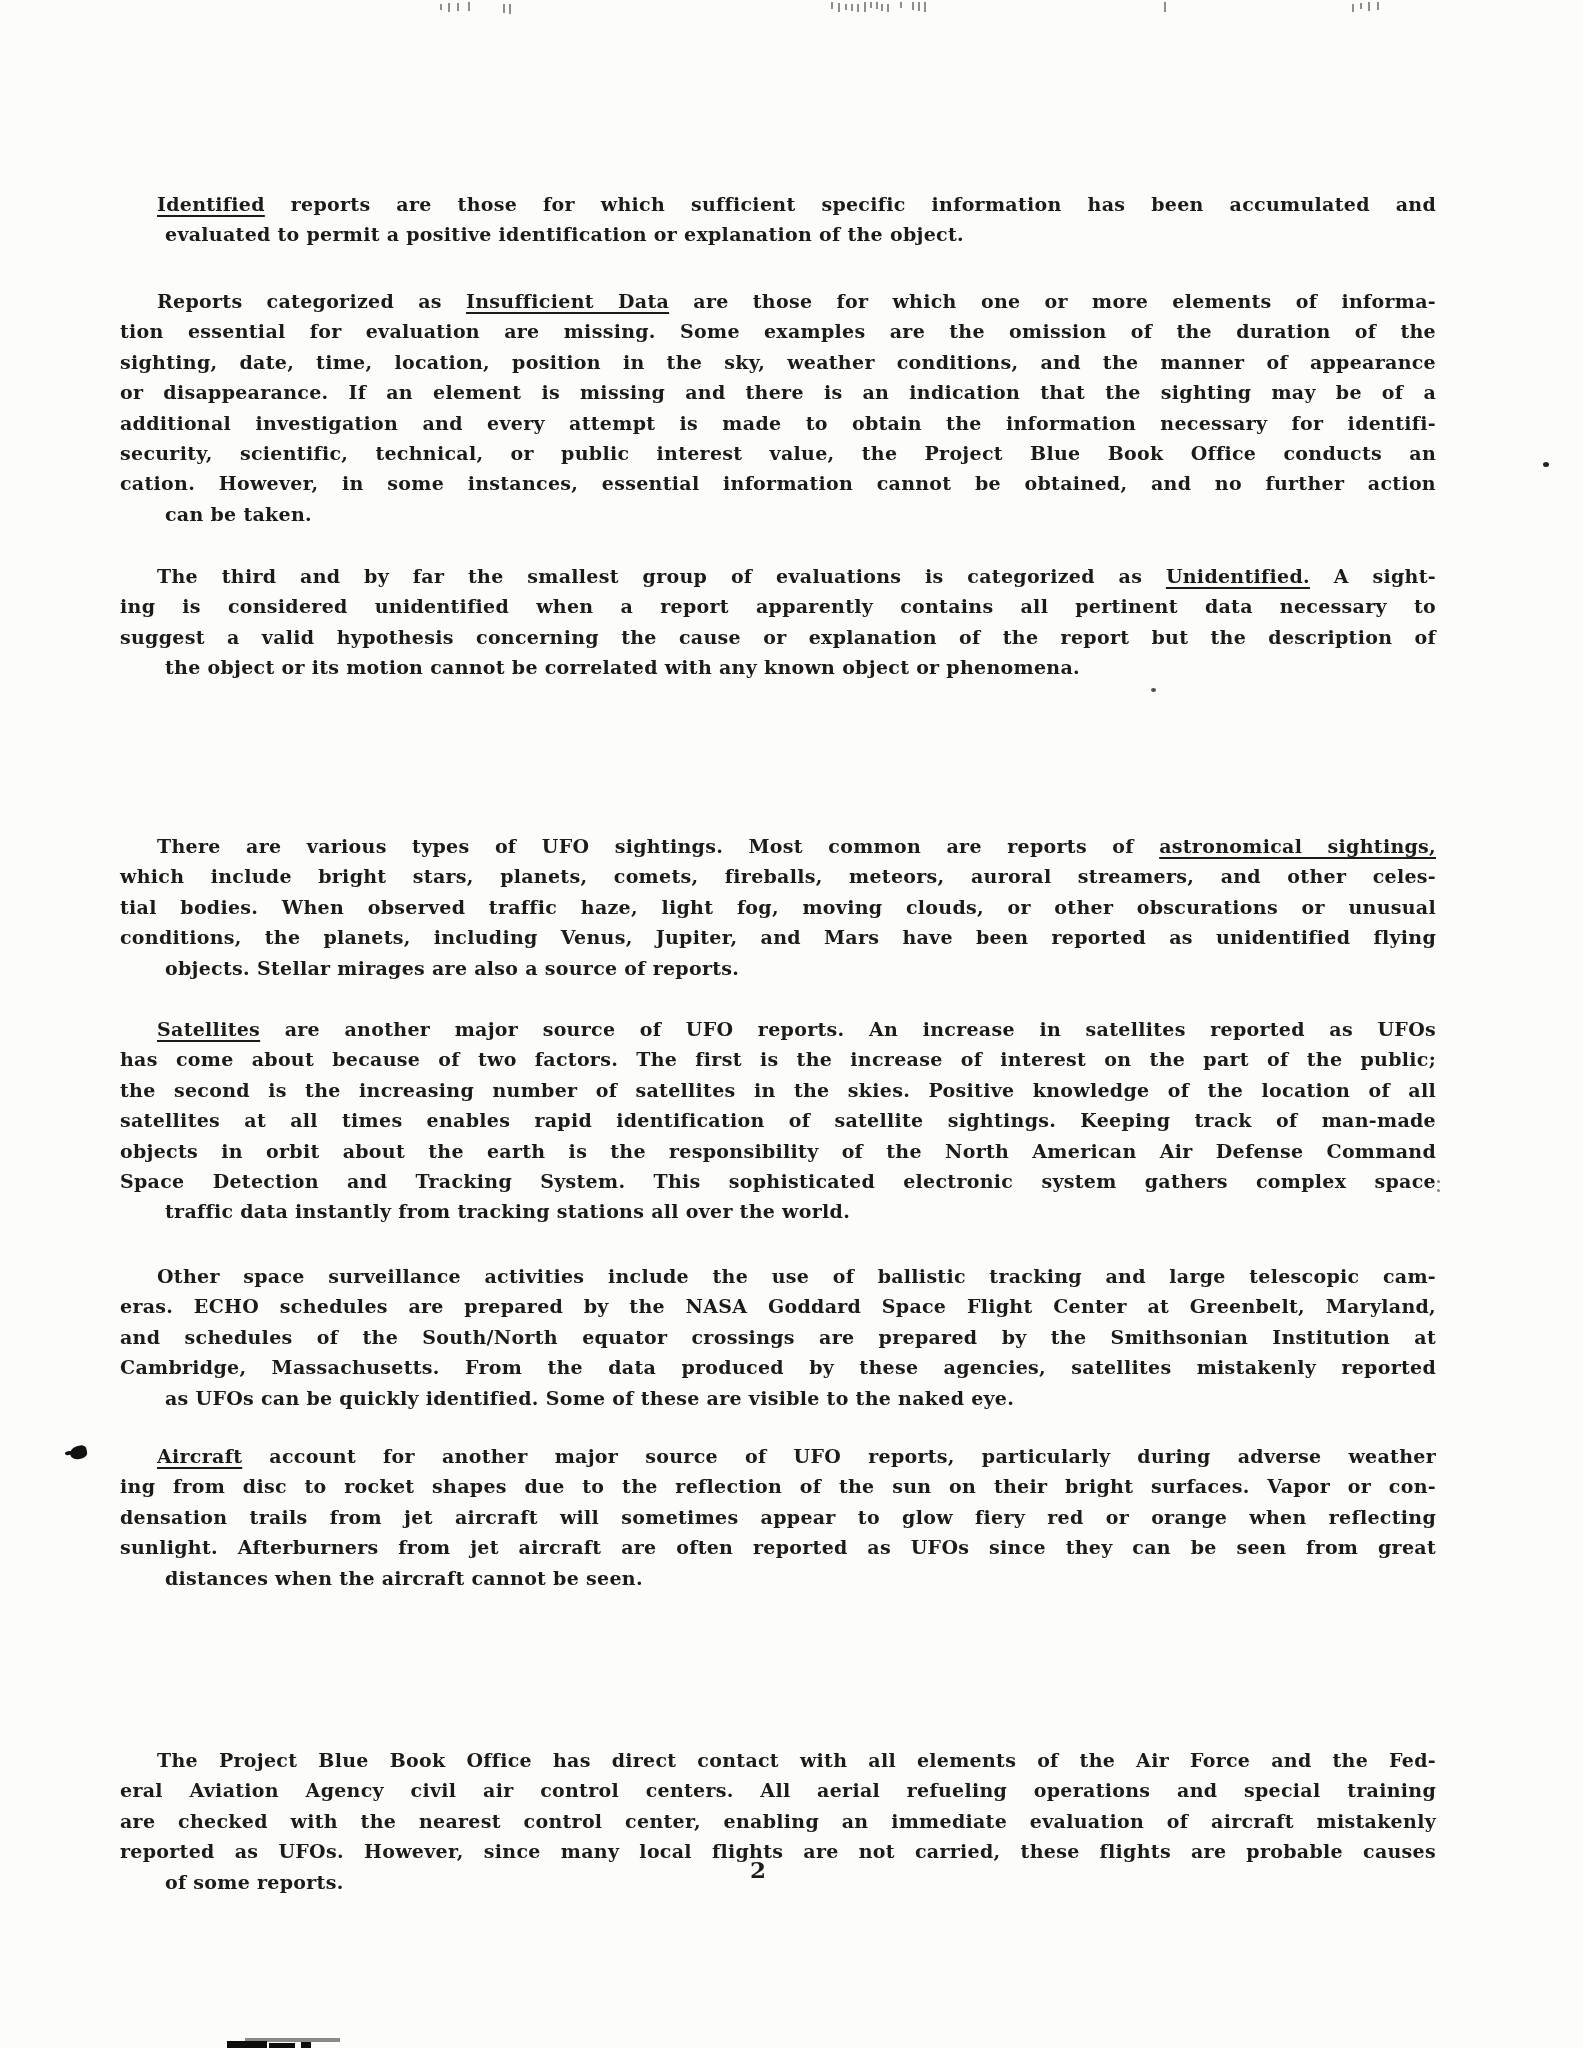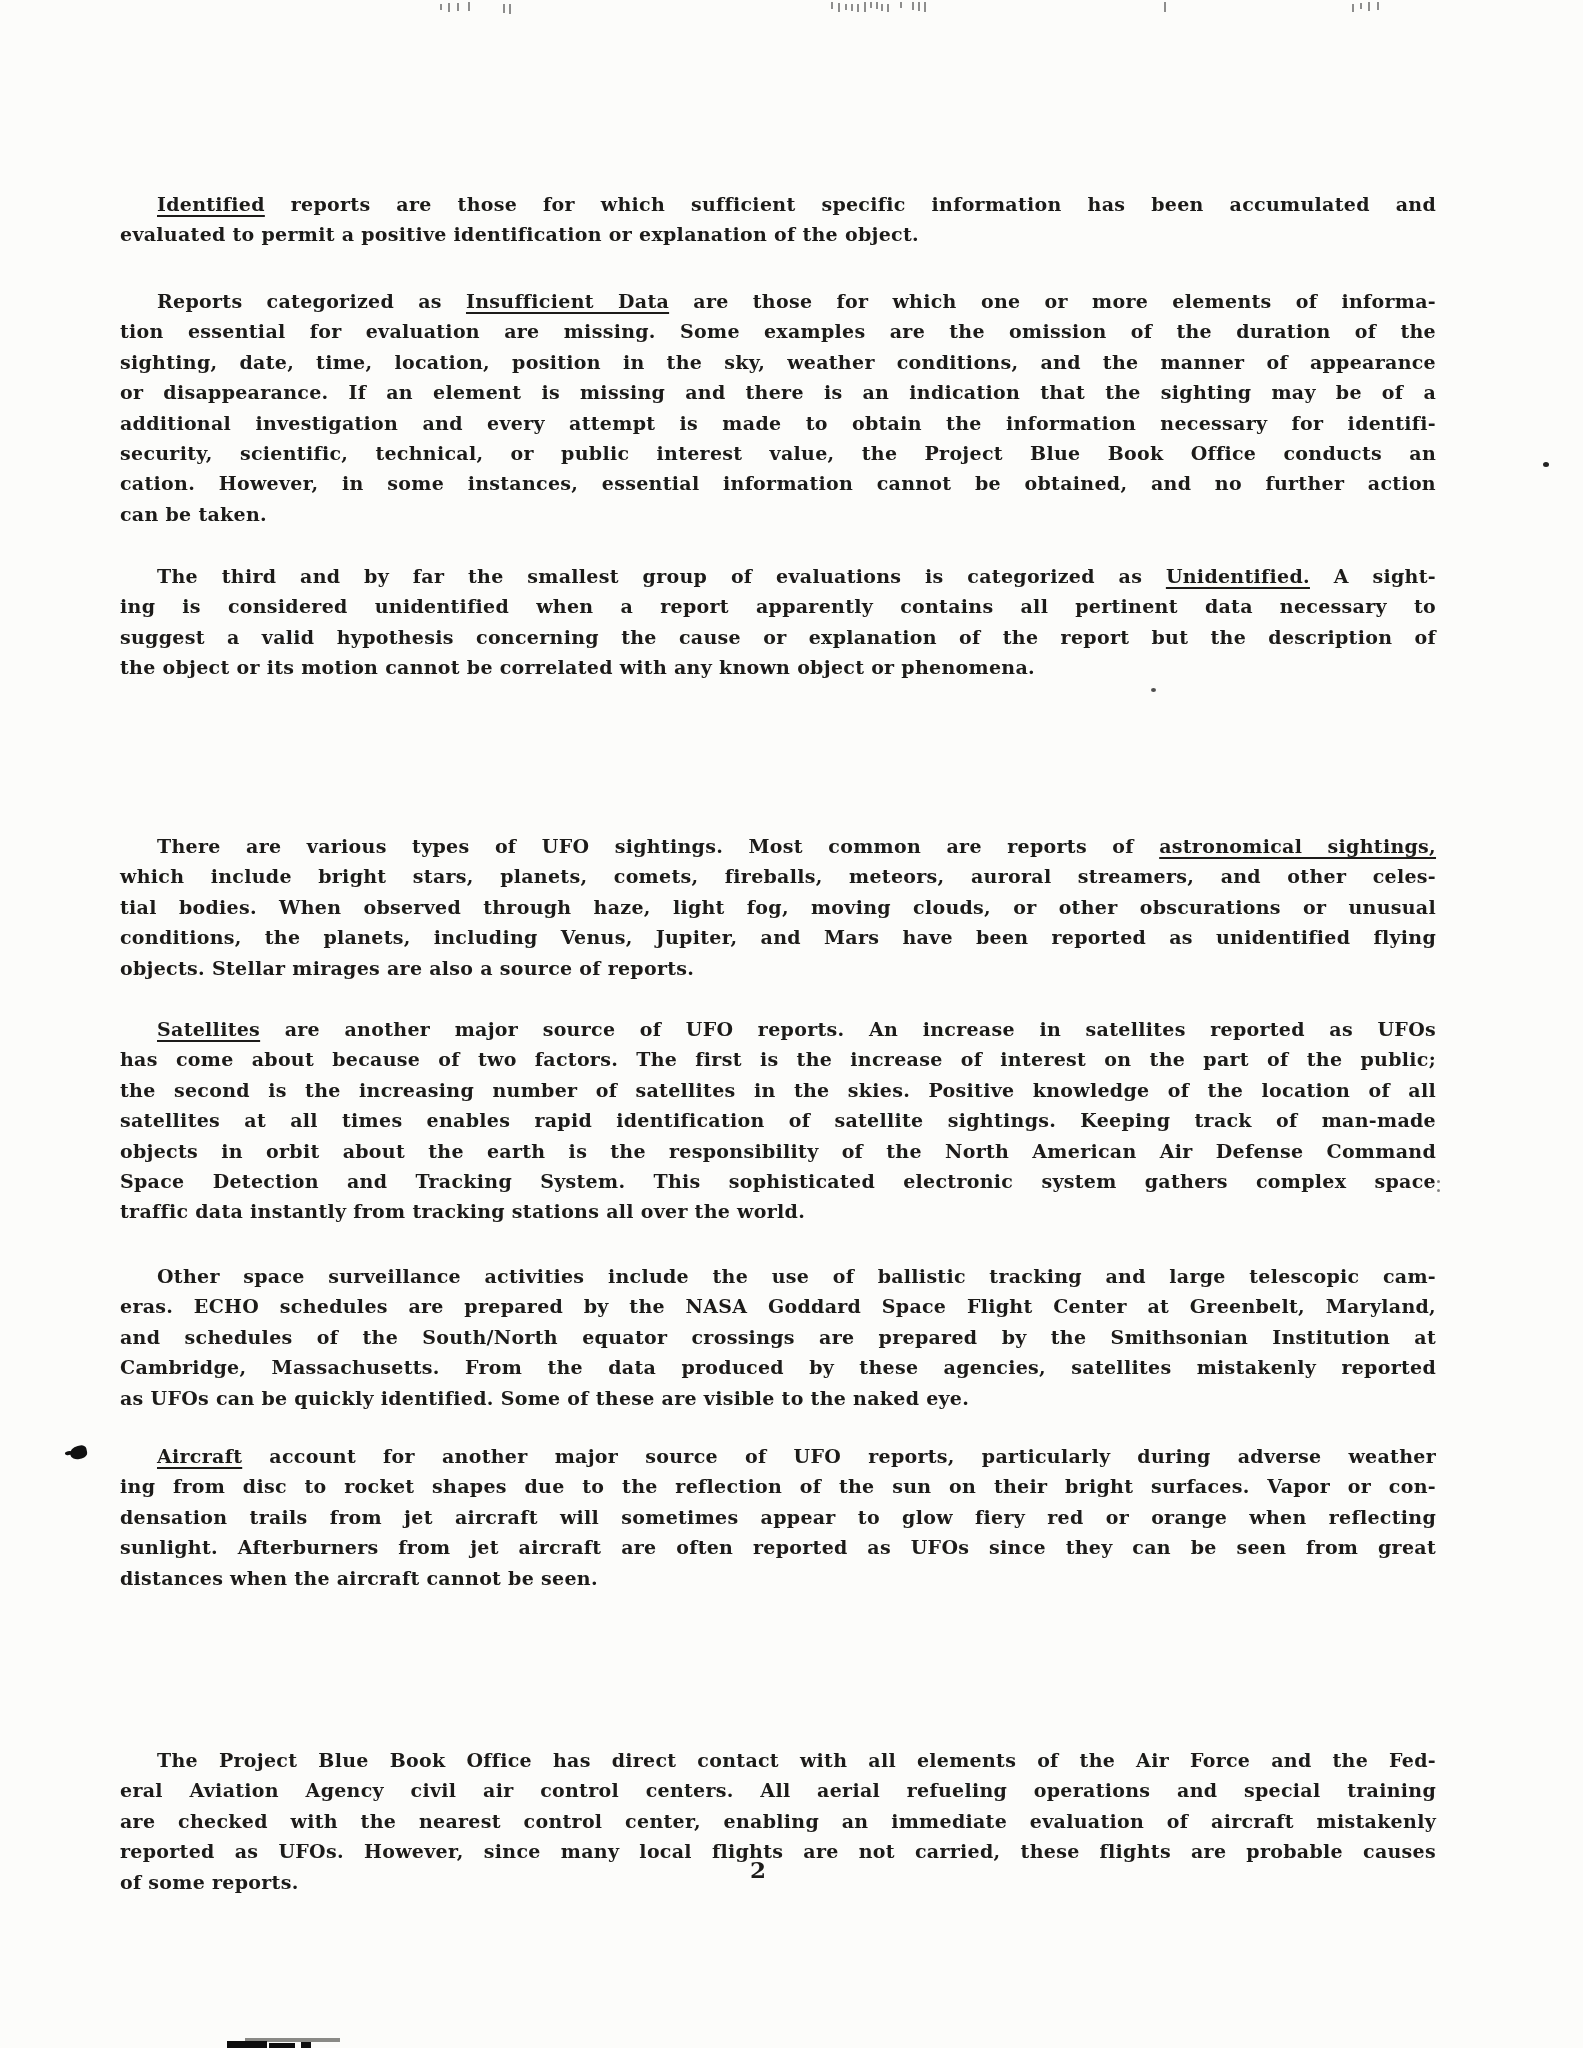--- a/index.html
+++ b/index.html
@@ -15,21 +15,21 @@
   }
   .body-text { position:absolute; left:0; top:0; width:100%; height:100%; }
   .para {
     position:absolute;
     left:120px; width:1316px;
     font-size:19px;
     line-height:30.4px;
     letter-spacing:0.3px;
   }
   .line { text-align:justify; text-align-last:justify; }
-  .line.last { text-align-last:left; }
+  .line.last { text-align-last:left;margin-left:45px; }
   .line.first { text-indent:37px; }
   .u { text-decoration:underline; text-decoration-thickness:2.4px; text-underline-offset:4px; }
   .heading {
     position:absolute; left:120px; top:764px; width:1316px;
     text-align:center;
     font-size:22.5px;
     letter-spacing:3px;
   }
   .pagenum {
     position:absolute; left:120px; top:1856px; width:1276px;
@@ -106,21 +106,21 @@
       </div>
       <div class="para" style="top: 561px;">
         <div class="line first"><span>The third and by far the smallest group of evaluations is categorized as </span><span class="u">Unidentified.</span><span> A sight-</span></div>
         <div class="line"><span>ing is considered unidentified when a report apparently contains all pertinent data necessary to</span></div>
         <div class="line"><span>suggest a valid hypothesis concerning the cause or explanation of the report but the description of</span></div>
         <div class="line last"><span>the object or its motion cannot be correlated with any known object or phenomena.</span></div>
       </div>
       <div class="para" style="top: 831px;">
         <div class="line first"><span>There are various types of UFO sightings. Most common are reports of </span><span class="u">astronomical sightings,</span></div>
         <div class="line"><span>which include bright stars, planets, comets, fireballs, meteors, auroral streamers, and other celes-</span></div>
-        <div class="line"><span>tial bodies. When observed through haze, light fog, moving clouds, or other obscurations or unusual</span></div>
+        <div class="line"><span>tial bodies. When observed traffic haze, light fog, moving clouds, or other obscurations or unusual</span></div>
         <div class="line"><span>conditions, the planets, including Venus, Jupiter, and Mars have been reported as unidentified flying</span></div>
         <div class="line last"><span>objects. Stellar mirages are also a source of reports.</span></div>
       </div>
       <div class="para" style="top: 1014px;">
         <div class="line first"><span class="u">Satellites</span><span> are another major source of UFO reports. An increase in satellites reported as UFOs</span></div>
         <div class="line"><span>has come about because of two factors. The first is the increase of interest on the part of the public;</span></div>
         <div class="line"><span>the second is the increasing number of satellites in the skies. Positive knowledge of the location of all</span></div>
         <div class="line"><span>satellites at all times enables rapid identification of satellite sightings. Keeping track of man-made</span></div>
         <div class="line"><span>objects in orbit about the earth is the responsibility of the North American Air Defense Command</span></div>
         <div class="line"><span>Space Detection and Tracking System. This sophisticated electronic system gathers complex space</span></div>

